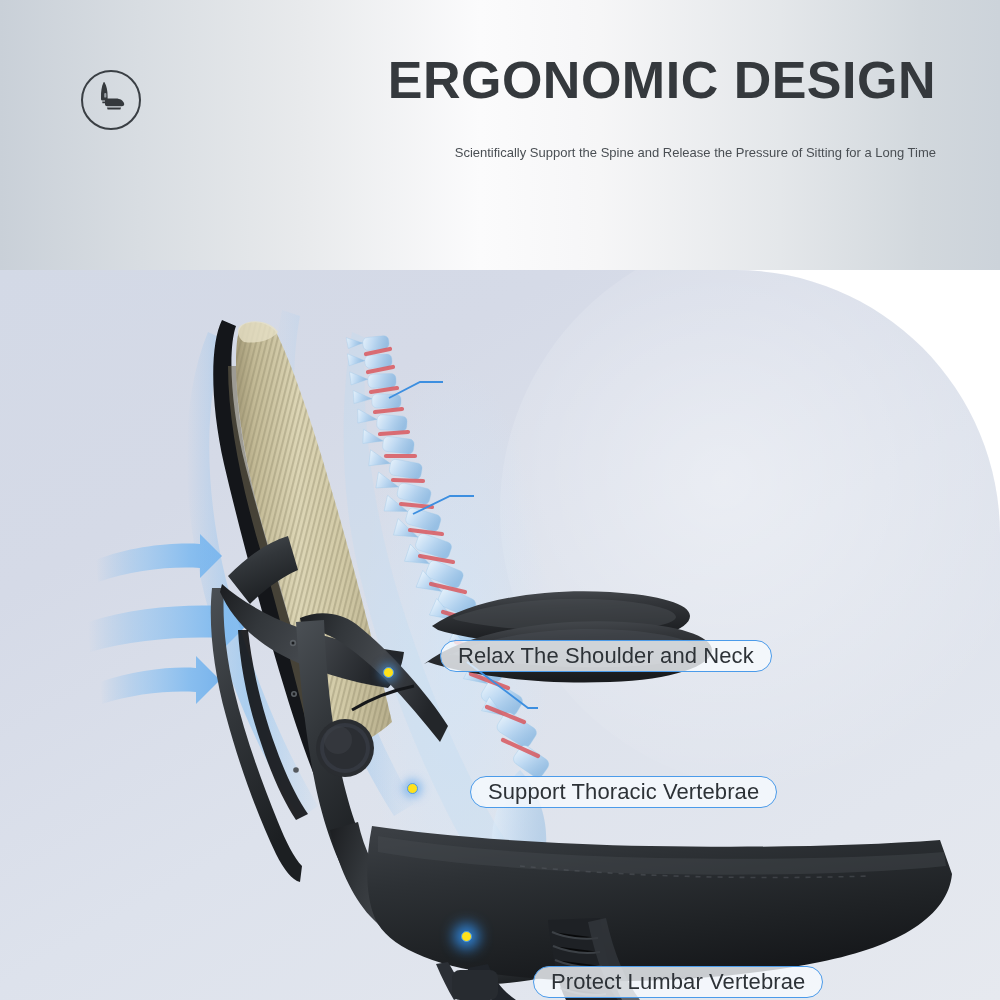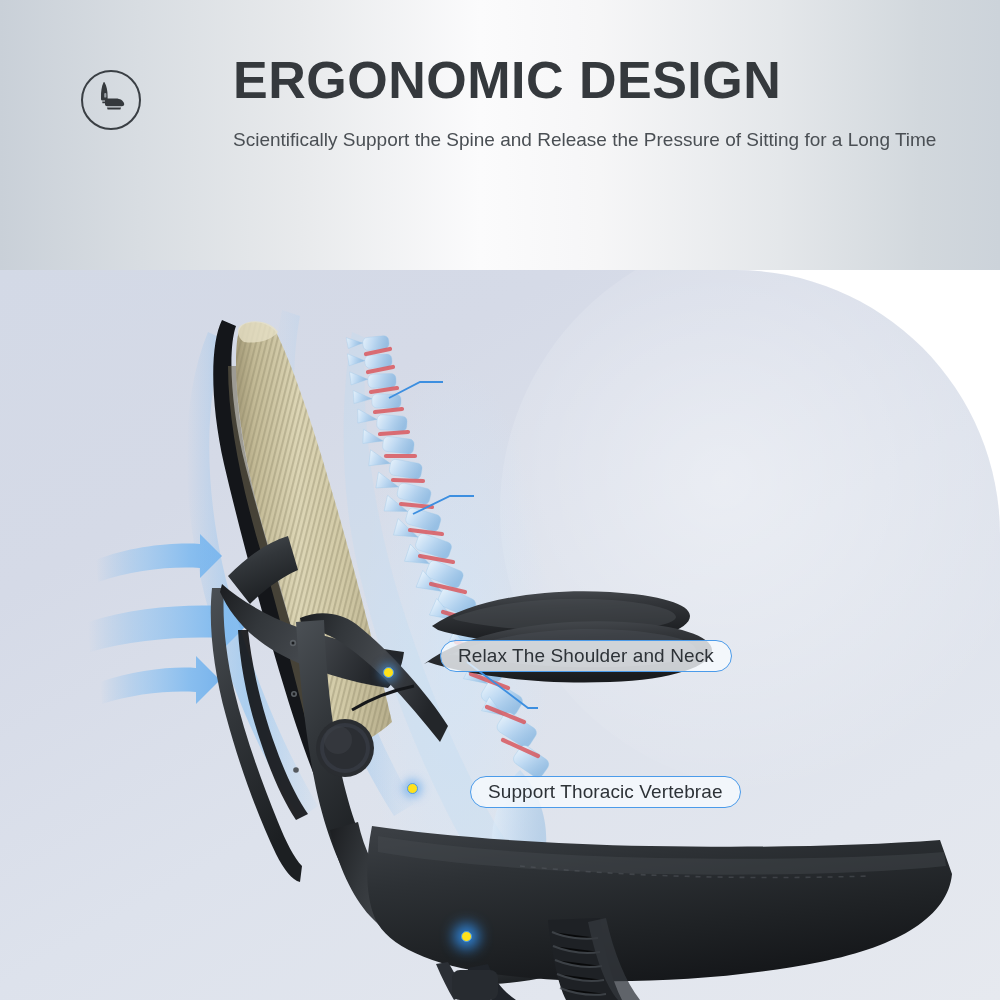--- a/index.html
+++ b/index.html
@@ -11,28 +11,28 @@
   #header{
     position:absolute;left:0;top:0;width:1000px;height:270px;
     background:linear-gradient(90deg,#c9d0d8 0%,#d8dde2 14%,#e8eaec 30%,#fbfbfc 48%,#f6f6f7 60%,#e4e7ea 78%,#d2d8dd 92%,#ccd3da 100%);
   }
   #logo-circle{
     position:absolute;left:81px;top:70px;width:60px;height:60px;border-radius:50%;
     border:2.3px solid #3a3f44;box-sizing:border-box;
   }
   #logo-circle svg{position:absolute;left:0;top:0;}
   #title-block{
-    position:absolute;right:47px;top:50px;width:720px;text-align:left;
+    position:absolute;right:64px;top:50px;width:720px;text-align:right;
   }
   .title-line{
     font-size:52px;line-height:60px;font-weight:bold;color:#35393d;
     letter-spacing:0.5px;white-space:nowrap;
   }
   #subtitle{
-    margin-top:16px;font-size:19px;line-height:28px;color:#4a4f54;font-weight:normal;
+    margin-top:29px;font-size:13px;line-height:28px;color:#4a4f54;font-weight:normal;
   }
 
   
   #panel{
     position:absolute;left:0;top:270px;width:1000px;height:730px;
     border-top-right-radius:265px;
     background:linear-gradient(150deg,#d3d9e6 0%,#d5dae7 25%,#dde2ec 55%,#e2e6ee 80%,#e6e9ef 100%);
     overflow:hidden;
   }
   #panel-sheen{
@@ -45,21 +45,21 @@
 
   
   #chair{position:absolute;left:0;top:0;width:1000px;height:730px;}
 
   
   .callout{
     position:absolute;display:inline-flex;align-items:center;
     height:32px;padding:0 17px;box-sizing:border-box;
     border:1.9px solid #4b9bea;border-radius:17px;
     background:rgba(246,250,254,0.80);
-    font-size:19px;color:#2d3237;white-space:nowrap;
+    font-size:22px;color:#2d3237;white-space:nowrap;
     letter-spacing:0.1px;
   }
   #callout-0{left:440px;top:370px;}
   #callout-1{left:470px;top:506px;}
   #callout-2{left:533px;top:696px;}
 
   .leader{position:absolute;pointer-events:none;}
 
   .marker{
     position:absolute;width:11px;height:11px;border-radius:50%;
@@ -398,15 +398,16 @@
         <path d="M467 392 L528 438 L538 438"></path>
       </g>
     </svg>
 
     <div class="marker" id="marker-0"></div>
     <div class="marker" id="marker-1"></div>
     <div class="marker" id="marker-2"></div>
 
     <div class="callout" id="callout-0">Relax The Shoulder and Neck</div>
     <div class="callout" id="callout-1">Support Thoracic Vertebrae</div>
+    <div class="callout" id="callout-2">Protect Lumbar Vertebrae</div>
 
   </div>
 </div>
 
 </body></html>

